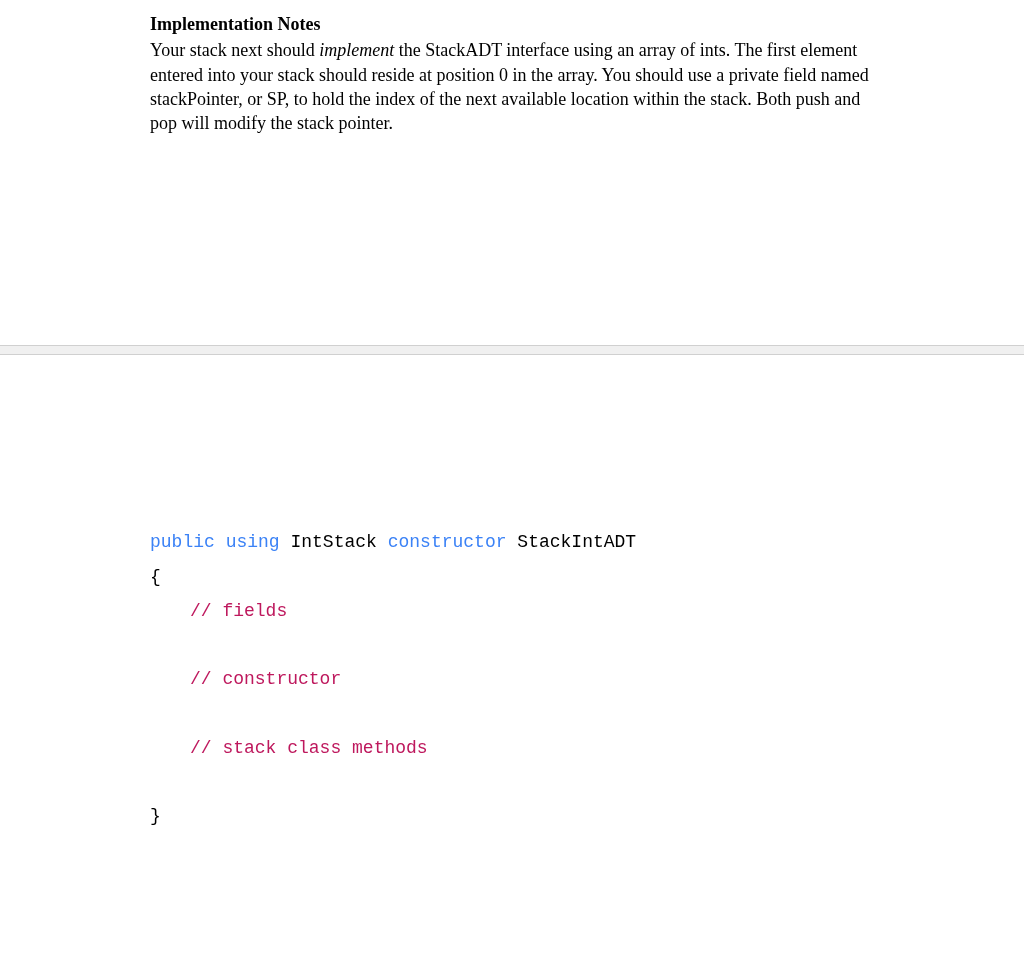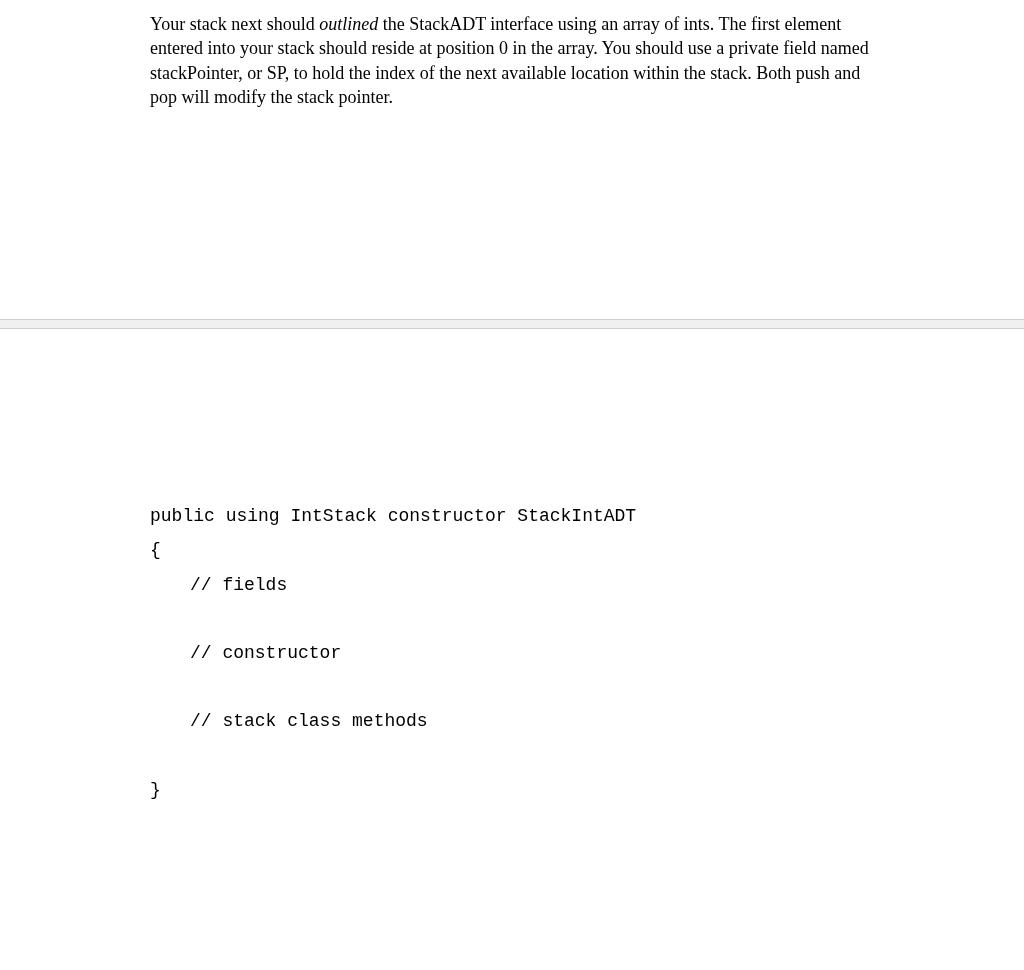--- a/index.html
+++ b/index.html
@@ -37,39 +37,40 @@
       font-style: italic;
     }
     .code-block {
       font-family: 'Courier New', Courier, monospace;
       font-size: 18px;
       line-height: 1.9;
       margin-top: 18px;
       white-space: pre;
     }
     .kw-purple {
-      color: #000000;
+      color: #3b82f6;
     }
     .comment-orange {
-      color: #000000;
+      color: #be185d;
     }
     .code-black {
       color: #000000;
     }
     .indent {
       display: inline-block;
       width: 40px;
     }
   </style>
 </head>
 <body>
 
 <div class="page-section">
+  <div class="heading">Implementation Notes</div>
   <div class="paragraph">
-    <span>Your stack next should </span><span class="italic">outlined</span><span> the StackADT interface using an array of ints. The first element entered into your stack should reside at position 0 in the array. You should use a private field named stackPointer, or SP, to hold the index of the next available location within the stack. Both push and pop will modify the stack pointer.</span>
+    <span>Your stack next should </span><span class="italic">implement</span><span> the StackADT interface using an array of ints. The first element entered into your stack should reside at position 0 in the array. You should use a private field named stackPointer, or SP, to hold the index of the next available location within the stack. Both push and pop will modify the stack pointer.</span>
   </div>
 </div>
 
 <div class="page-divider"></div>
 
 <div class="page-section">
   <div class="code-block"><span class="kw-purple">public</span> <span class="kw-purple">using</span> <span class="code-black">IntStack</span> <span class="kw-purple">constructor</span> <span class="code-black">StackIntADT</span>
 <span class="code-black">{</span>
 <span class="indent"></span><span class="comment-orange">// fields</span>
 

